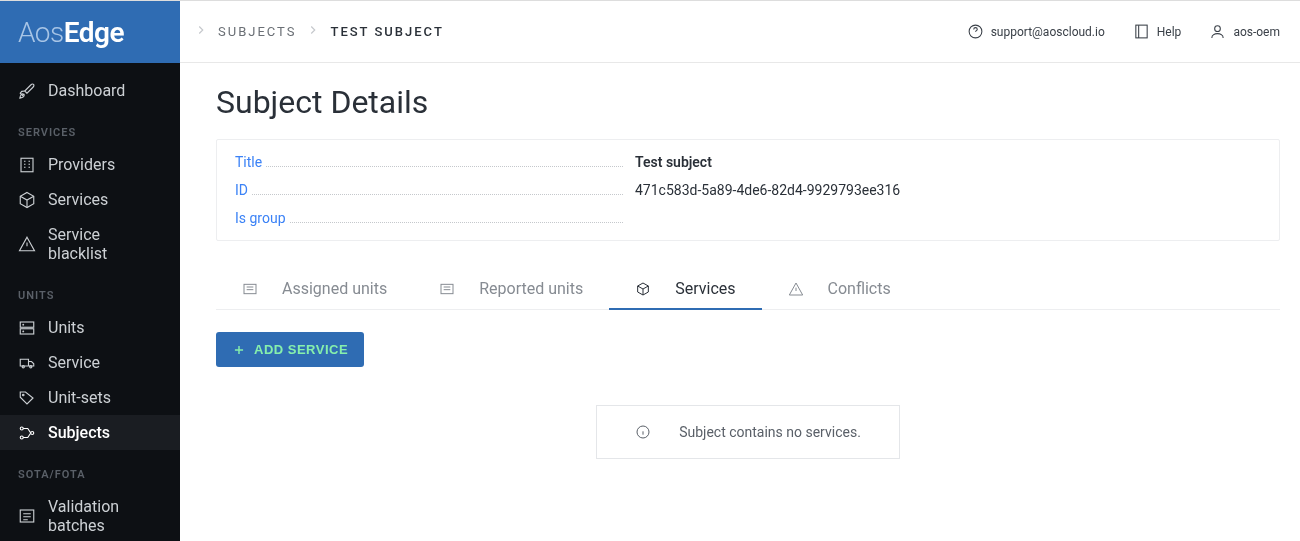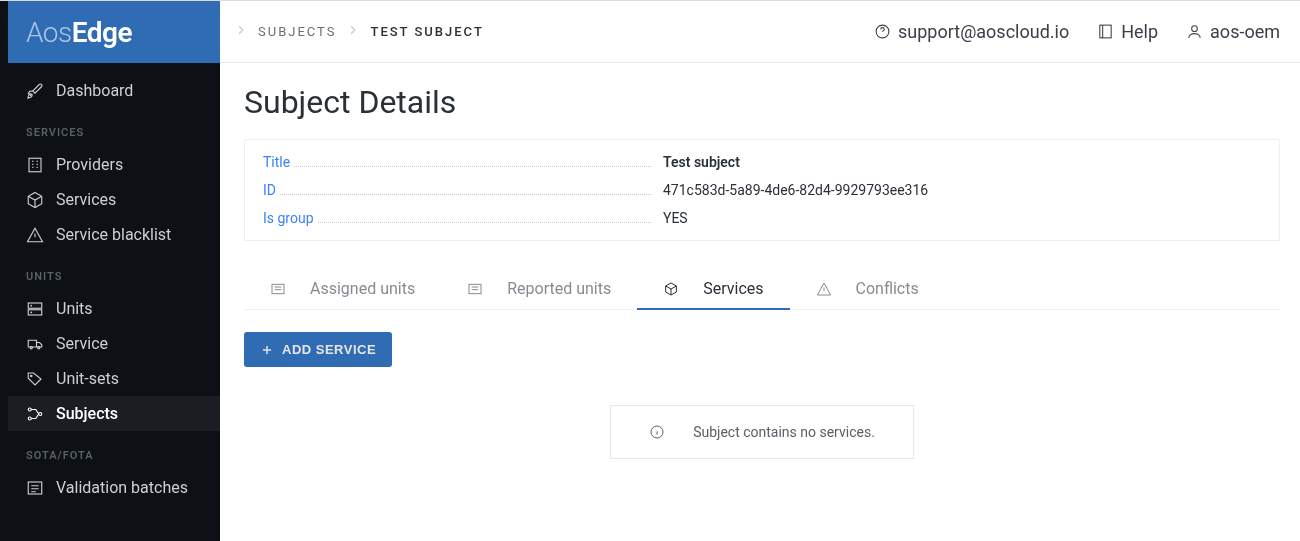--- a/index.html
+++ b/index.html
@@ -1,60 +1,60 @@
 <!DOCTYPE html>
 <html><head>
   <meta charset="utf-8">
   <style>
     * { box-sizing: border-box; margin: 0; padding: 0; }
     body { font-family: -apple-system, BlinkMacSystemFont, "Segoe UI", Roboto, sans-serif; font-size: 14px; color: #333; background: #fff; }
     .app { display: flex; height: 541px; width: 1300px; overflow: hidden; border-top: 1px solid #ddd; }
 
     
-    .sidebar { width: 220px; background: #0d1014; color: #aaa; flex-shrink: 0; overflow-y: auto; padding-left: 8px; }
+    .sidebar { width: 180px; background: #0d1014; color: #aaa; flex-shrink: 0; overflow-y: auto; }
     .logo { background: #2f6cb3; height: 62px; display: flex; align-items: center; padding: 0 18px; }
     .logo-text { font-size: 28px; font-weight: 300; color: #fff; letter-spacing: -0.5px; }
     .logo-bold { font-weight: 600; }
     .logo-light { color: #a8c5e6; }
     .sidebar-section-title { font-size: 11px; font-weight: 600; letter-spacing: 1px; color: #5a6068; padding: 18px 18px 8px; }
     .sidebar-item { display: flex; align-items: center; gap: 12px; padding: 8px 18px; color: #ccd0d4; cursor: pointer; font-size: 16px; }
     .sidebar-item.active { background: #1a1d22; color: #fff; font-weight: 500; }
     .sidebar-item.first { margin-top: 10px; }
     .si-icon { width: 18px; height: 18px; display: flex; align-items: center; justify-content: center; flex-shrink: 0; }
     .si-icon svg { width: 18px; height: 18px; stroke: currentColor; fill: none; stroke-width: 1.5; }
 
     
     .main { flex: 1; display: flex; flex-direction: column; overflow: hidden; }
     .topbar { height: 62px; border-bottom: 1px solid #e8e8e8; display: flex; align-items: center; padding: 0 20px 0 14px; justify-content: space-between; }
     .breadcrumb { display: flex; align-items: center; gap: 10px; font-size: 13px; letter-spacing: 2px; color: #6a6f75; }
     .breadcrumb a { color: #6a6f75; text-decoration: none; cursor: pointer; }
     .breadcrumb .current { color: #2a3038; font-weight: 500; }
     .chev { color: #c5c8cc; }
     .chev svg { width: 14px; height: 14px; stroke: currentColor; fill: none; stroke-width: 2; }
-    .topbar-right { display: flex; align-items: center; gap: 28px; color: #3a4048; font-size: 18px; }
+    .topbar-right { display: flex; align-items: center; gap: 28px; color: #3a4048; font-size: 12px; }
     .top-link { display: flex; align-items: center; gap: 7px; cursor: pointer; }
     .top-link svg { width: 17px; height: 17px; stroke: currentColor; fill: none; stroke-width: 1.5; }
 
-    .content { flex: 1; padding: 20px 20px 20px 24px; overflow-y: auto; }
+    .content { flex: 1; padding: 20px 20px 20px 36px; overflow-y: auto; }
     .page-title { font-size: 32px; font-weight: 400; color: #2a3038; margin-bottom: 18px; }
 
     .card { border: 1px solid #edeef0; border-radius: 2px; padding: 8px 0; margin-bottom: 28px; }
     .card-row { display: flex; padding: 6px 18px; align-items: baseline; }
     .card-label { width: 400px; color: #3b82f6; font-size: 14px; position: relative; }
     .card-label::after { content: ""; position: absolute; left: 0; right: 12px; bottom: 3px; border-bottom: 1px dotted #c5c8cc; z-index: 0; }
     .card-label span { background: #fff; position: relative; z-index: 1; padding-right: 4px; }
     .card-value { flex: 1; color: #2a3038; font-size: 14px; }
     .card-value.bold { font-weight: 600; }
 
     .tabs { display: flex; border-bottom: 1px solid #edeef0; margin-bottom: 22px; }
     .tab { display: flex; align-items: center; gap: 24px; padding: 10px 26px; color: #868b92; cursor: pointer; font-size: 16px; border-bottom: 2px solid transparent; margin-bottom: -1px; }
     .tab.active { color: #2a3038; border-bottom-color: #2f6cb3; }
     .tab svg { width: 16px; height: 16px; stroke: currentColor; fill: none; stroke-width: 1.5; }
 
-    .btn-primary { background: #2f6cb3; color: #e5e5e5; border: none; padding: 10px 16px; font-size: 13px; font-weight: 600; letter-spacing: 0.5px; border-radius: 3px; cursor: pointer; display: inline-flex; align-items: center; gap: 8px; }
+    .btn-primary { background: #2f6cb3; color: #86efac; border: none; padding: 10px 16px; font-size: 13px; font-weight: 600; letter-spacing: 0.5px; border-radius: 3px; cursor: pointer; display: inline-flex; align-items: center; gap: 8px; }
     .btn-primary svg { width: 14px; height: 14px; stroke: currentColor; stroke-width: 2.5; fill: none; }
 
     .empty-box { margin: 38px auto 0; border: 1px solid #e4e6e9; padding: 18px 38px; display: flex; align-items: center; gap: 28px; color: #5a6068; font-size: 14px; width: fit-content; }
     .empty-box svg { width: 16px; height: 16px; stroke: currentColor; fill: none; stroke-width: 1.5; }
   </style>
 </head>
 <body>
 
 <div class="app">
 
@@ -204,21 +204,20 @@
         <div class="card-row">
           <div class="card-label"><span>Title</span></div>
           <div class="card-value bold">Test subject</div>
         </div>
         <div class="card-row">
           <div class="card-label"><span>ID</span></div>
           <div class="card-value">471c583d-5a89-4de6-82d4-9929793ee316</div>
         </div>
         <div class="card-row">
           <div class="card-label"><span>Is group</span></div>
-          <div class="card-value">YES</div>
         </div>
       </div>
 
       <div class="tabs">
         <div class="tab">
           <svg viewBox="0 0 24 24">
               <rect x="3" y="5" width="18" height="14"></rect>
               <path d="M7 9h10M7 13h10"></path>
             </svg>
           <span>Assigned units</span>

